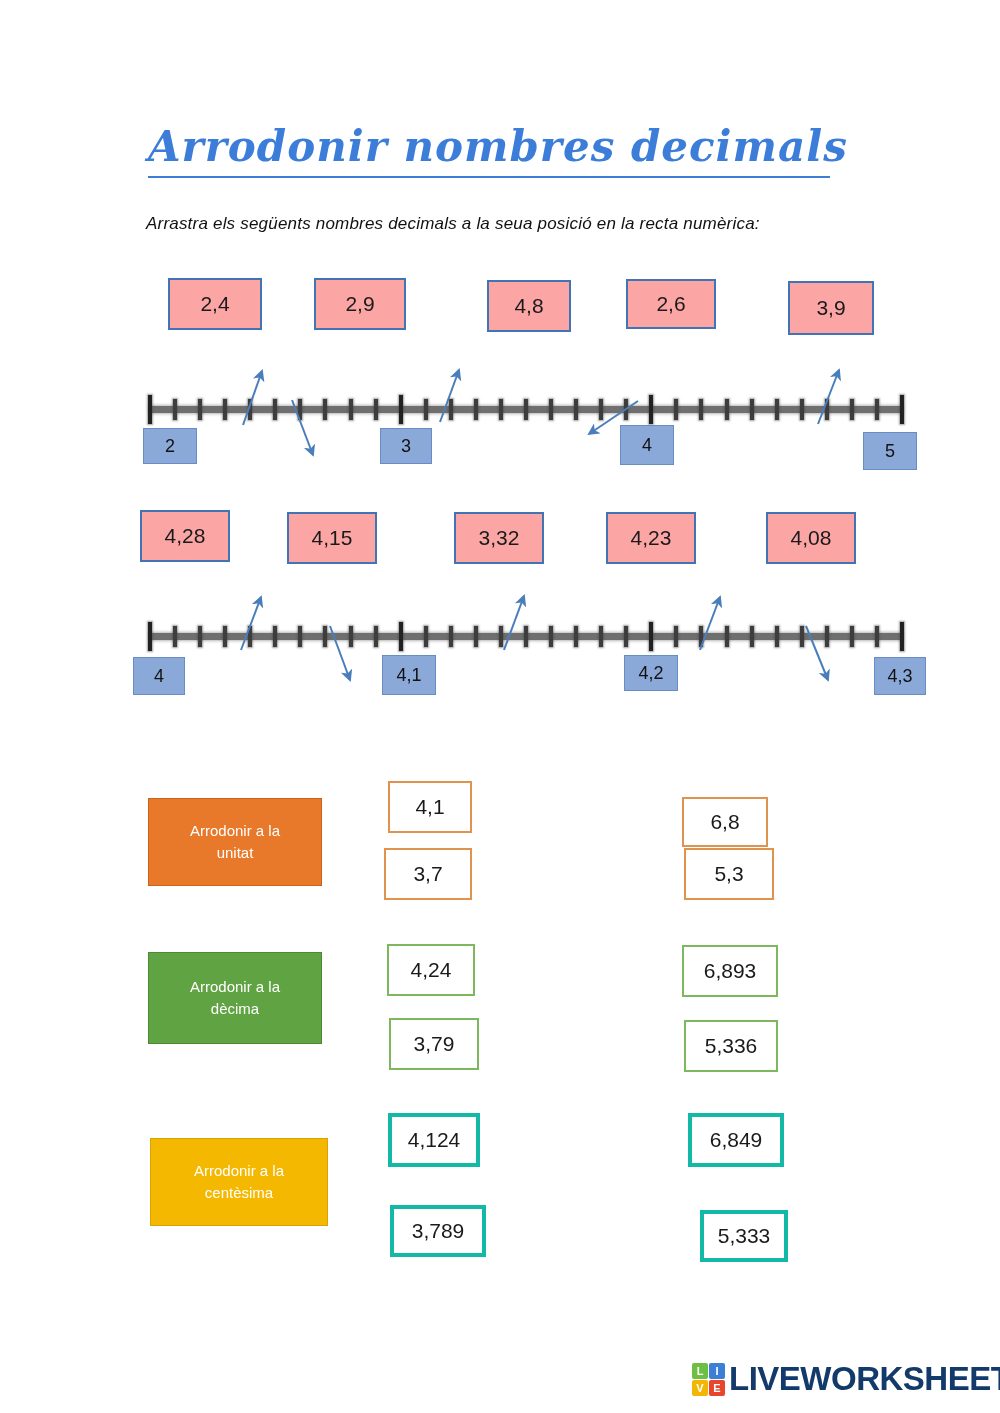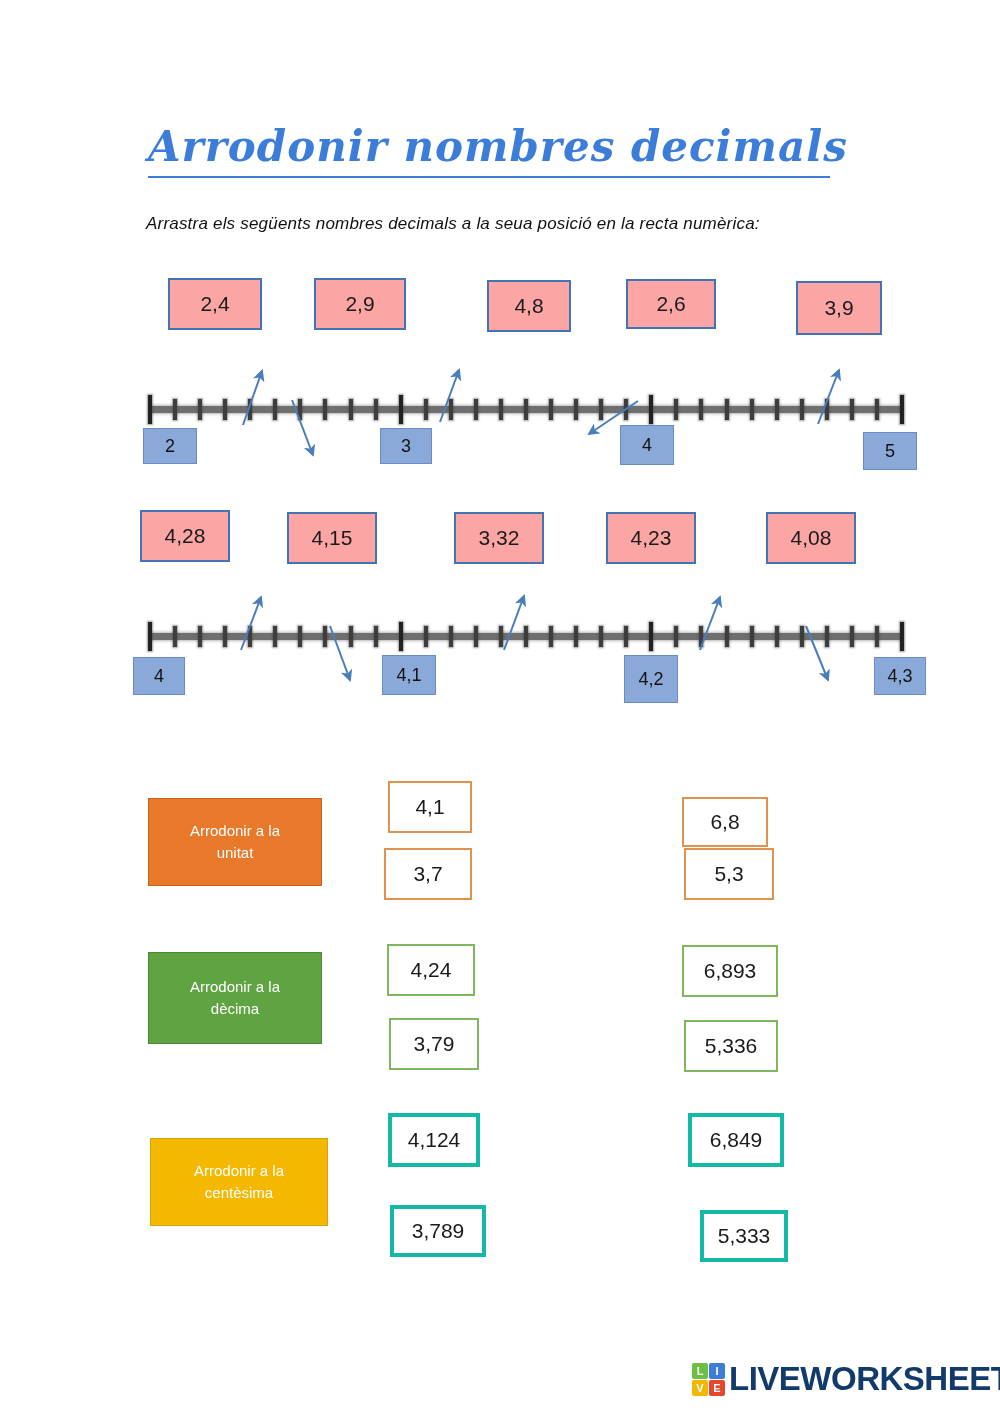--- a/index.html
+++ b/index.html
@@ -190,21 +190,21 @@
   <div class="title">Arrodonir nombres decimals</div>
   <div class="title-underline"></div>
 
   <div class="instruction" id="instr-1">Arrastra els següents nombres decimals a la seua posició en la recta numèrica:</div>
 
   <div id="drag-row-1">
       <div class="token" style="left: 168px; top: 278px; width: 94px; height: 52px;">2,4</div>
       <div class="token" style="left: 314px; top: 278px; width: 92px; height: 52px;">2,9</div>
       <div class="token" style="left: 478px; top: 280px; width: 84px; height: 52px; margin-left: 9px;">4,8</div>
       <div class="token" style="left: 626px; top: 279px; width: 90px; height: 50px;">2,6</div>
-      <div class="token" style="left: 788px; top: 281px; width: 86px; height: 54px; margin-left: 8px;">3,9</div>
+      <div class="token" style="left: 788px; top: 281px; width: 86px; height: 54px;">3,9</div>
     </div>
   <div id="numberline-1">
       <div class="numline" style="left: 150px; top: 395px; width: 752px; height: 30px;">
         <div class="nl-bar"></div>
         <div class="tick major" style="left: -2px;"></div>
         <div class="tick minor" style="left: 23.0667px;"></div>
         <div class="tick minor" style="left: 48.1333px;"></div>
         <div class="tick minor" style="left: 73.2px;"></div>
         <div class="tick minor" style="left: 98.2667px;"></div>
         <div class="tick minor" style="left: 123.333px;"></div>
@@ -276,21 +276,21 @@
         <div class="tick minor" style="left: 599.6px;"></div>
         <div class="tick minor" style="left: 624.667px;"></div>
         <div class="tick minor" style="left: 649.733px;"></div>
         <div class="tick minor" style="left: 674.8px;"></div>
         <div class="tick minor" style="left: 699.867px;"></div>
         <div class="tick minor" style="left: 724.933px;"></div>
         <div class="tick major" style="left: 750px;"></div>
       </div>
       <div class="nl-label" style="left: 133px; top: 657px; width: 52px; height: 38px;">4</div>
       <div class="nl-label" style="left: 382px; top: 655px; width: 54px; height: 40px;">4,1</div>
-      <div class="nl-label" style="left: 624px; top: 655px; width: 54px; height: 48px;">4,2</div>
+      <div class="nl-label" style="left: 624px; top: 655px; width: 54px; height: 36px;">4,2</div>
       <div class="nl-label" style="left: 874px; top: 657px; width: 52px; height: 38px;">4,3</div>
     </div>
   <div id="rounding-sections">
       <div class="cat-box cat-orange" style="left: 148px; top: 798px; width: 174px; height: 88px;">
         <span>Arrodonir a la</span>
         <span>unitat</span>
       </div>
       <div class="ansbox b-orange" style="left: 388px; top: 781px; width: 84px; height: 52px;">4,1</div>
       <div class="ansbox b-orange" style="left: 384px; top: 848px; width: 88px; height: 52px;">3,7</div>
       <div class="ansbox b-orange" style="left: 682px; top: 797px; width: 86px; height: 50px;">6,8</div>

